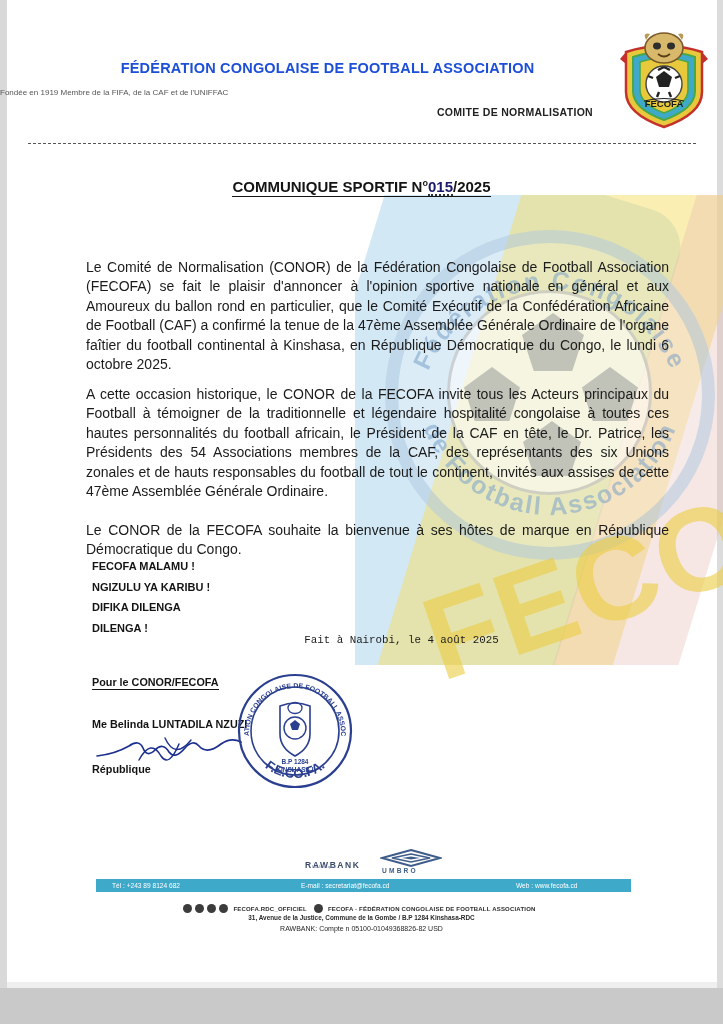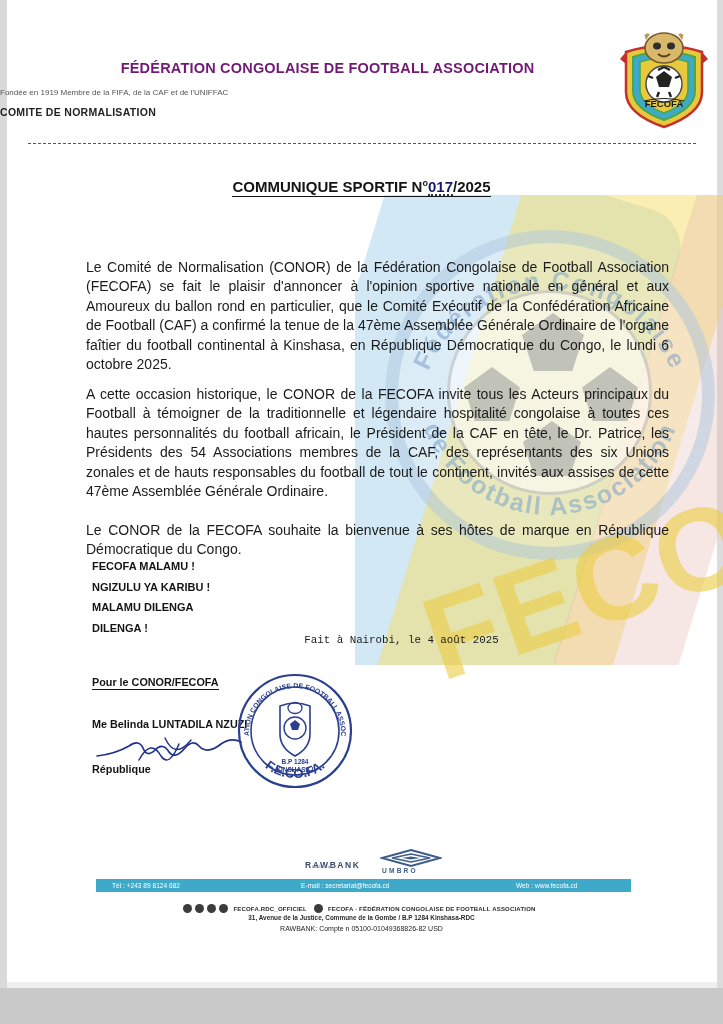--- a/index.html
+++ b/index.html
@@ -81,30 +81,30 @@
     transform:rotate(-19deg);
     white-space:nowrap;
     font-family:"Liberation Sans", sans-serif;
   }
 
   
   .header { position:absolute; left:0; top:0; width:723px; height:130px; z-index:5; }
   .fed-title {
     position:absolute; left:0; top:60px; width:723px;
     text-align:center; padding-right:68px;
-    color:#701a75; font-size:14.5px; font-weight:bold; letter-spacing:.2px;
+    color:#1d4ed8; font-size:14.5px; font-weight:bold; letter-spacing:.2px;
   }
   .fed-sub {
     position:absolute; left:0; top:88px; width:723px;
     padding-right:130px;
     color:#555; font-size:8px;
   }
   .comite {
     position:absolute; left:0; top:106px; width:723px;
-    text-align:left; padding-right:130px;
+    text-align:right; padding-right:130px;
     color:#222; font-size:10.5px; font-weight:bold; letter-spacing:.3px;
   }
   .divider {
     position:absolute; left:28px; top:143px; width:668px; height:0;
     border-top:1.5px dashed #555;
   }
 
   
   .crest { position:absolute; left:614px; top:26px; width:100px; height:104px; }
 
@@ -262,31 +262,31 @@
       <path d="M12 26 L6 33 L12 38 Z" fill="#c4302b"></path>
       <path d="M88 26 L94 33 L88 38 Z" fill="#c4302b"></path>
     </svg>
 
     <div class="divider"></div>
   </div>
 
   <div class="content">
 
     <div class="doc-title">
-      <span class="u"><span>COMMUNIQUE SPORTIF N</span><sup style="font-size:9px">o</sup><span class="num"><span>017</span><span class="dots"></span></span><span>/2025</span></span>
+      <span class="u"><span>COMMUNIQUE SPORTIF N</span><sup style="font-size:9px">o</sup><span class="num"><span>015</span><span class="dots"></span></span><span>/2025</span></span>
     </div>
 
     <p class="para p1">Le Comité de Normalisation (CONOR) de la Fédération Congolaise de Football Association (FECOFA) se fait le plaisir d'annoncer à l'opinion sportive nationale en général et aux Amoureux du ballon rond en particulier, que le Comité Exécutif de la Confédération Africaine de Football (CAF) a confirmé la tenue de la 47ème Assemblée Générale Ordinaire de l'organe faîtier du football continental à Kinshasa, en République Démocratique du Congo, le lundi 6 octobre 2025.</p>
     <p class="para p2">A cette occasion historique, le CONOR de la FECOFA invite tous les Acteurs principaux du Football à témoigner de la traditionnelle et légendaire hospitalité congolaise à toutes ces hautes personnalités du football africain, le Président de la CAF en tête, le Dr. Patrice, les Présidents des 54 Associations membres de la CAF, des représentants des six Unions zonales et de hauts responsables du football de tout le continent, invités aux assises de cette 47ème Assemblée Générale Ordinaire.</p>
     <p class="para p3">Le CONOR de la FECOFA souhaite la bienvenue à ses hôtes de marque en République Démocratique du Congo.</p>
 
     <div class="greet">
       <div>FECOFA MALAMU !</div>
       <div>NGIZULU YA KARIBU !</div>
-      <div>MALAMU DILENGA</div>
+      <div>DIFIKA DILENGA</div>
       <div>DILENGA !</div>
     </div>
 
     <div class="datum">Fait à Nairobi, le 4 août 2025</div>
 
     <div class="sig-pour">Pour le CONOR/FECOFA</div>
     <div class="sig-name">Me Belinda LUNTADILA NZUZI</div>
     <div class="sig-role">République</div>
 
     <svg class="handsig" viewBox="0 0 150 40">

